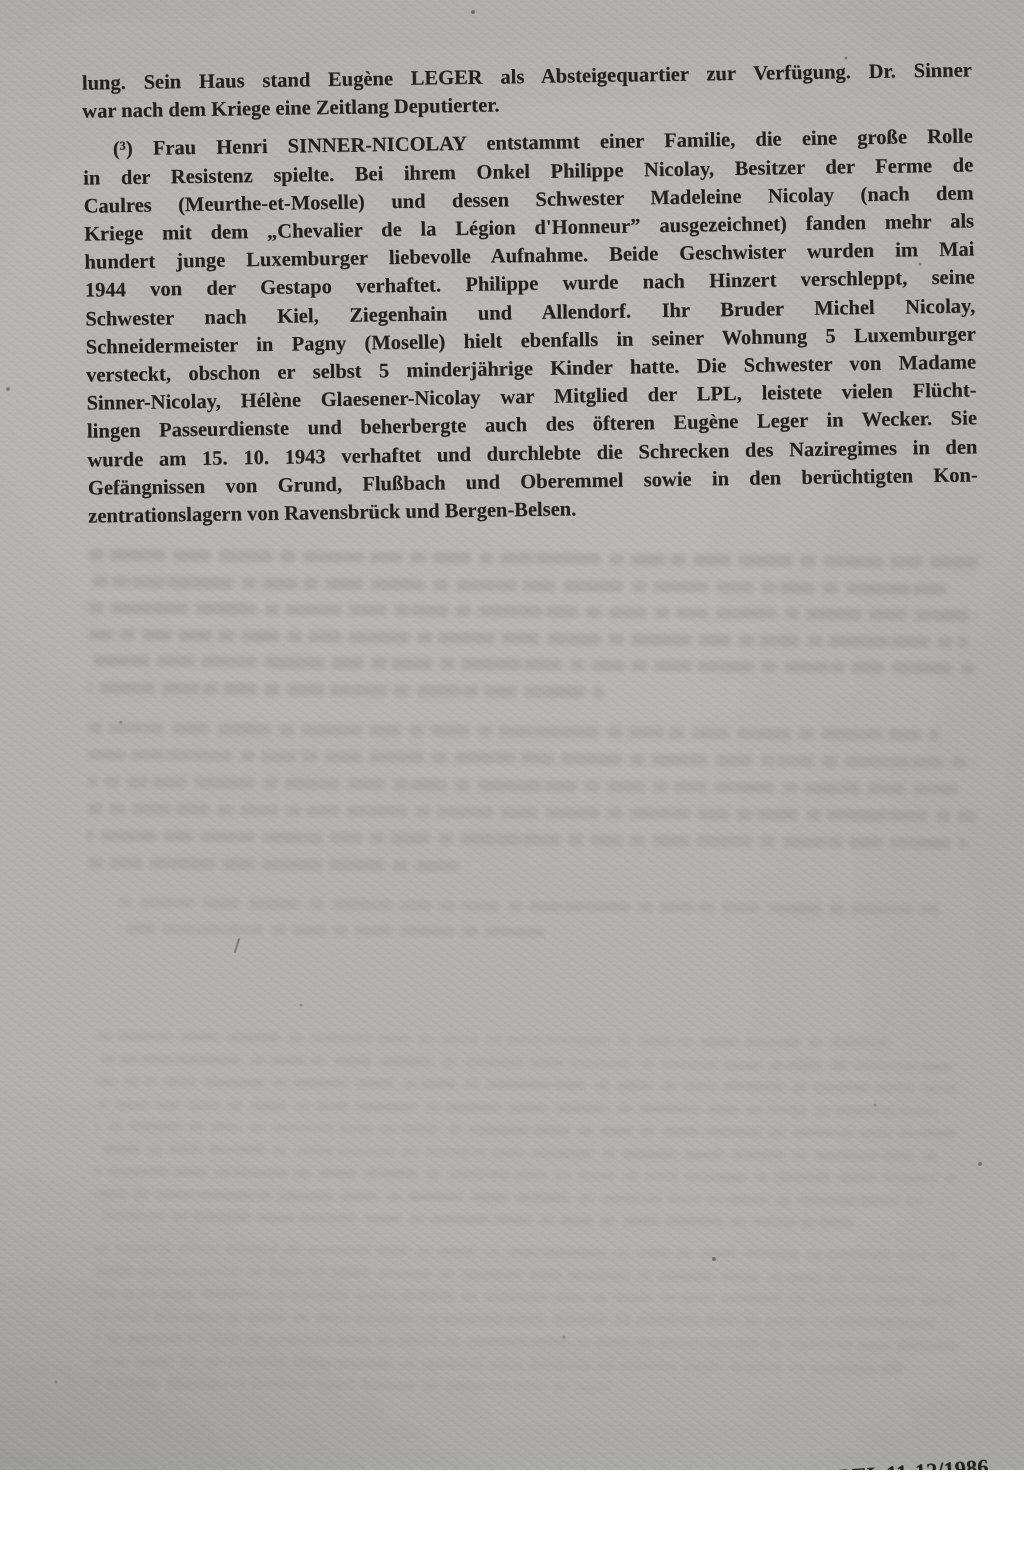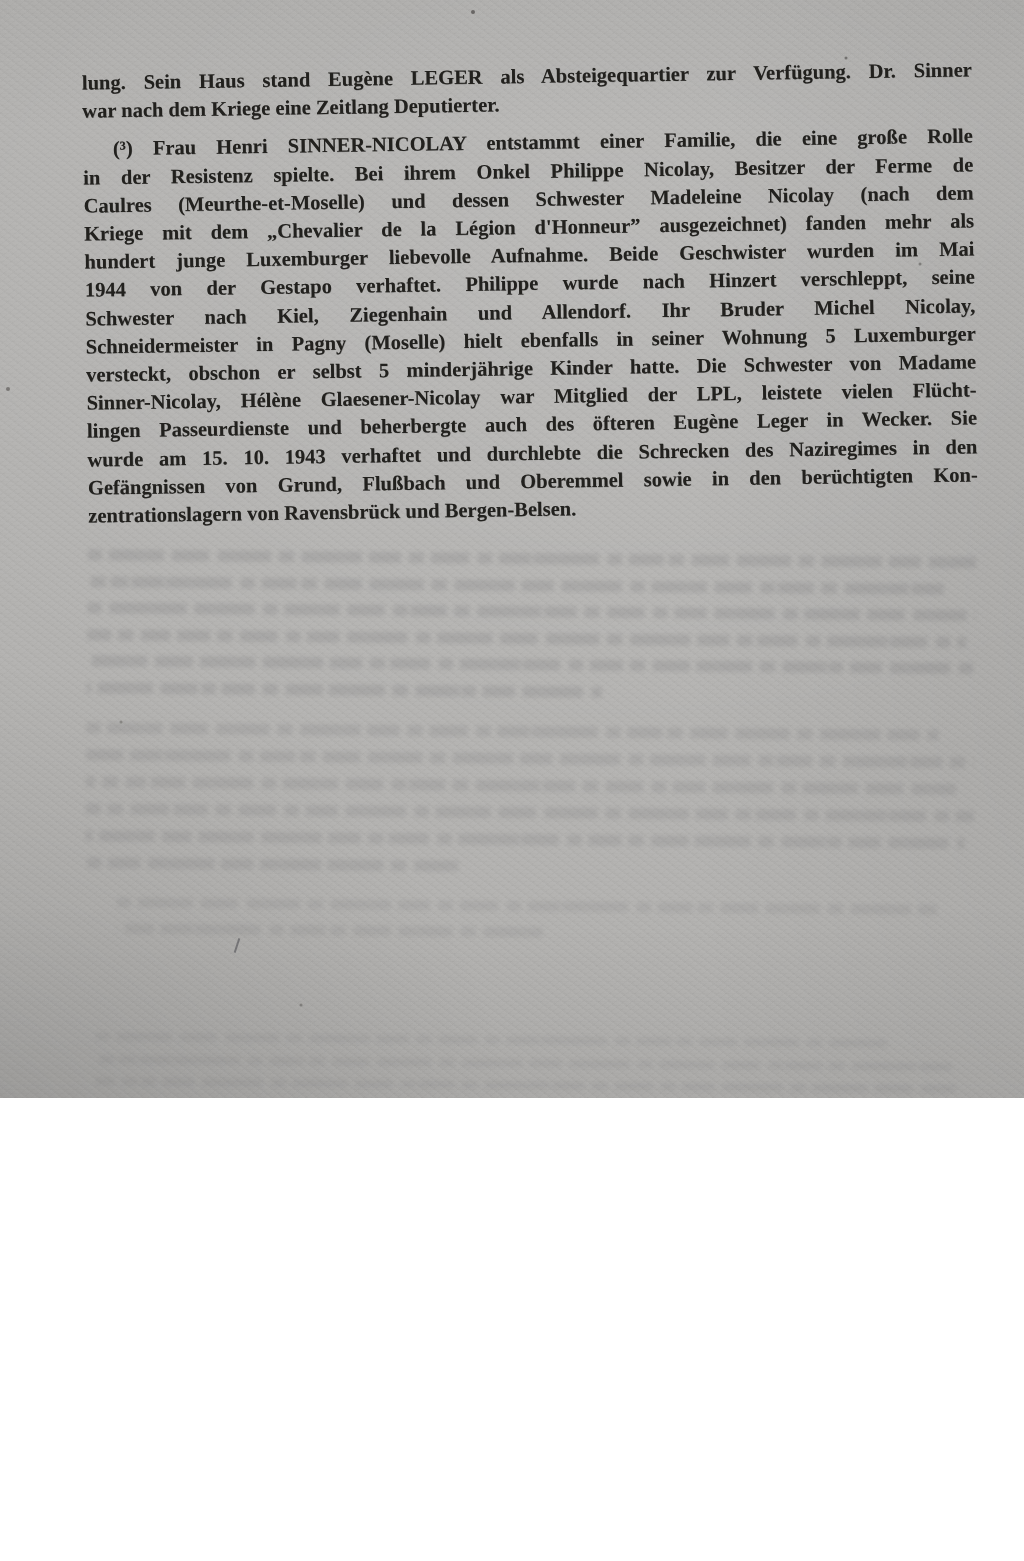--- a/index.html
+++ b/index.html
@@ -8,21 +8,21 @@
   }
   body {
     width: 1024px;
     height: 1561px;
     overflow: hidden;
     font-family: "Liberation Serif", serif;
   }
   .page {
     position: relative;
     width: 1024px;
-    height: 1098px;
+    height: 1470px;
     background:
       radial-gradient(ellipse 1300px 900px at 60% 25%, rgba(255,255,255,0.09), transparent 62%),
       radial-gradient(ellipse 900px 750px at -6% 104%, rgba(0,0,0,0.10), transparent 65%),
       radial-gradient(ellipse 520px 1700px at 103% 55%, rgba(0,0,0,0.055), transparent 72%),
       linear-gradient(180deg, rgba(0,0,0,0.035), rgba(0,0,0,0) 12%, rgba(0,0,0,0) 82%, rgba(0,0,0,0.05)),
       #b4b3b1;
     overflow: hidden;
   }
   
   .grain {

